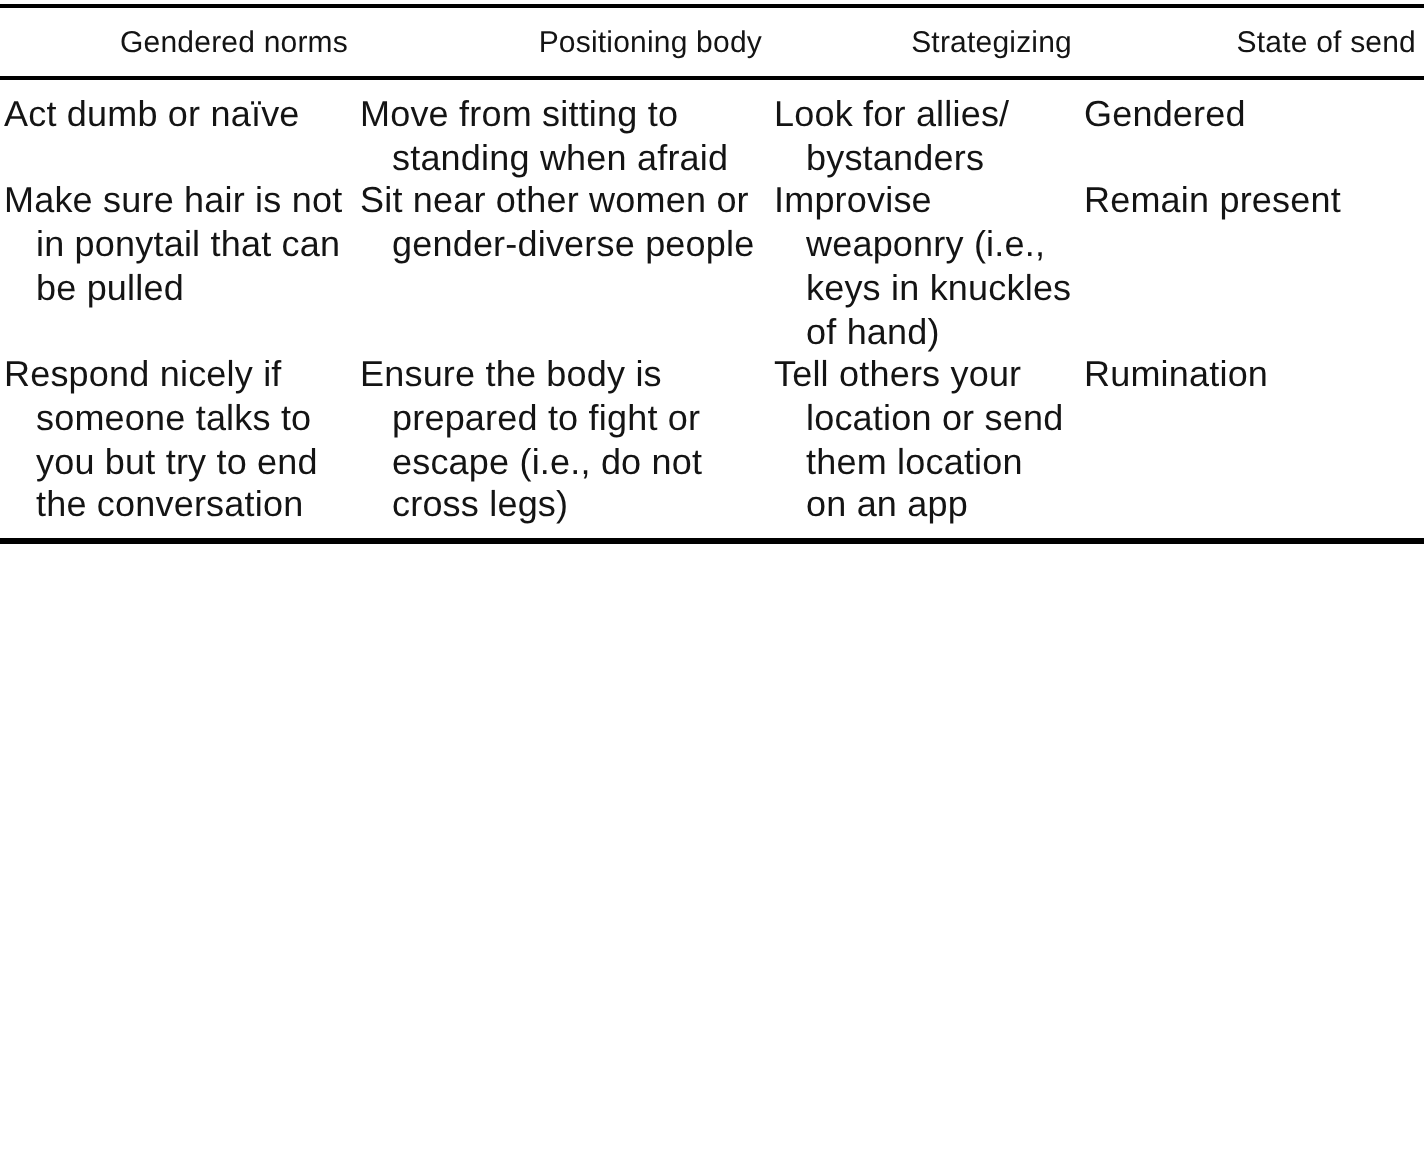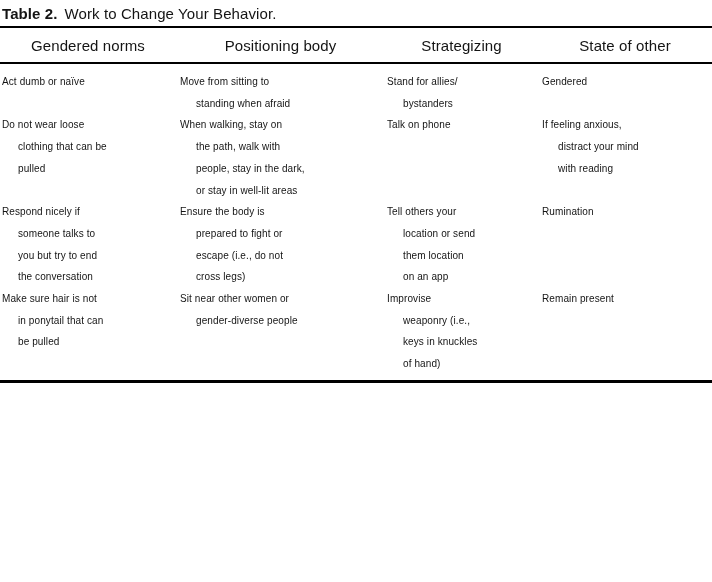--- a/index.html
+++ b/index.html
@@ -30,111 +30,95 @@
   table.paper-table {
     width: 712px;
     table-layout: fixed;
     border-collapse: collapse;
     margin-top: 2px;
     border-top: 2px solid #000;
     border-bottom: 3px solid #000;
   }
   table.paper-table thead th {
     font-weight: normal;
-    text-align: center;
+    text-align: right;
     font-size: 15px;
     line-height: 17px;
     padding: 9px 4px 8px 2px;
     border-bottom: 2px solid #000;
     letter-spacing: 0.1px;
     overflow: hidden;
   }
   table.paper-table tbody td {
     vertical-align: top;
-    font-size: 10px;
+    font-size: 18px;
     line-height: 21.7px;
     letter-spacing: 0.1px;
     
     padding: 0 4px 0 18px;
     text-indent: -16px;
     white-space: pre-line;
     overflow: hidden;
   }
   table.paper-table tbody tr:first-child td { padding-top: 7px; }
   table.paper-table tbody tr:last-child td { padding-bottom: 5px; }
 </style>
 </head>
 <body>
 
 <div class="page">
 
-  <div class="caption">
-    <span class="cap-label">Table 2.</span><span>Work to Change Your Behavior.</span>
-  </div>
 
   <table class="paper-table">
     <colgroup>
       <col style="width:178px">
       <col style="width:207px">
       <col style="width:155px">
       <col style="width:172px">
     </colgroup>
     <thead>
       <tr>
           <th>Gendered norms</th>
           <th>Positioning body</th>
           <th>Strategizing</th>
-          <th>State of other</th>
+          <th>State of send</th>
         </tr>
     </thead>
     <tbody>
         <tr>
           <td>Act dumb or naïve</td>
           <td>Move from sitting to
 standing when afraid</td>
-          <td>Stand for allies/
+          <td>Look for allies/
 bystanders</td>
           <td>Gendered</td>
         </tr>
         <tr>
-          <td>Do not wear loose
-clothing that can be
-pulled</td>
-          <td>When walking, stay on
-the path, walk with
-people, stay in the dark,
-or stay in well-lit areas</td>
-          <td>Talk on phone</td>
-          <td>If feeling anxious,
-distract your mind
-with reading</td>
+          <td>Make sure hair is not
+in ponytail that can
+be pulled</td>
+          <td>Sit near other women or
+gender-diverse people</td>
+          <td>Improvise
+weaponry (i.e.,
+keys in knuckles
+of hand)</td>
+          <td>Remain present</td>
         </tr>
         <tr>
           <td>Respond nicely if
 someone talks to
 you but try to end
 the conversation</td>
           <td>Ensure the body is
 prepared to fight or
 escape (i.e., do not
 cross legs)</td>
           <td>Tell others your
 location or send
 them location
 on an app</td>
           <td>Rumination</td>
         </tr>
-        <tr>
-          <td>Make sure hair is not
-in ponytail that can
-be pulled</td>
-          <td>Sit near other women or
-gender-diverse people</td>
-          <td>Improvise
-weaponry (i.e.,
-keys in knuckles
-of hand)</td>
-          <td>Remain present</td>
-        </tr>
       </tbody>
   </table>
 
 </div>
 
 </body></html>

